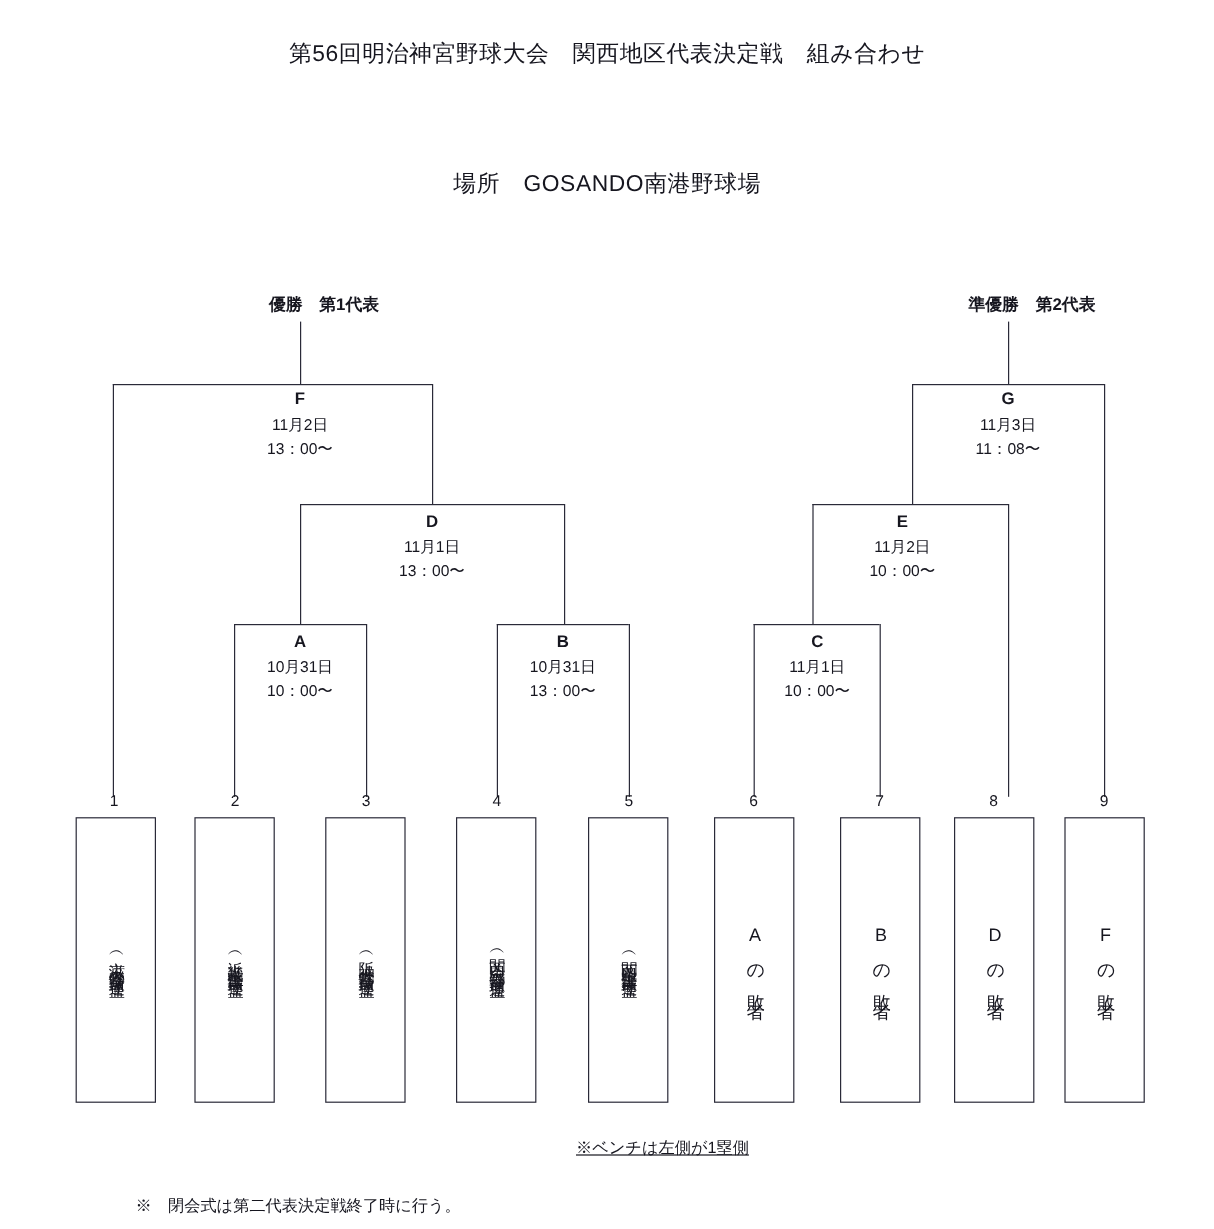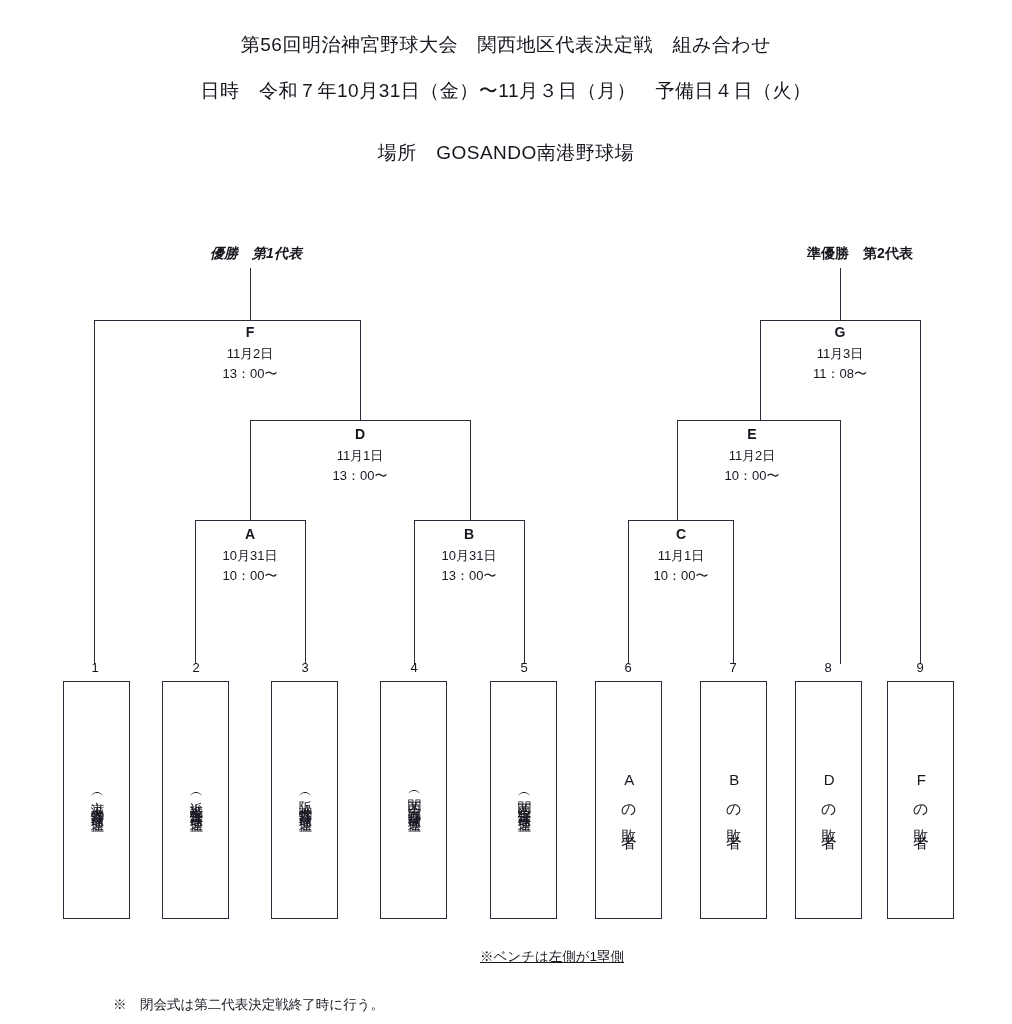--- a/index.html
+++ b/index.html
@@ -105,24 +105,23 @@
     color: #16161f;
     white-space: nowrap;
   }
 </style>
 </head>
 <body>
 
 <div id="page">
 
   <div class="hdr" id="title-line1">第56回明治神宮野球大会　関西地区代表決定戦　組み合わせ</div>
-  <div class="hdr" id="title-line2">日時　令和７年10月31日（金）〜11月３日（月）　予備日４日（火）</div>
   <div class="hdr" id="venue-line">場所　GOSANDO南港野球場</div>
 
-  <div class="crown" style="left:156px; top:245px; width:200px;font-style:italic;">優勝　第1代表</div>
+  <div class="crown" style="left:170px; top:245px; width:200px;">優勝　第1代表</div>
   <div class="crown" style="left:760px; top:245px; width:200px;">準優勝　第2代表</div>
 
   <div class="line-v" style="left:250px; top:268px; height:52px;"></div>
   <div class="line-v" style="left:840px; top:268px; height:52px;"></div>
 
   <div class="line-h" style="left:94px; top:320px; width:266px;"></div>
   <div class="line-v" style="left:94px; top:320px; height:344px;"></div>
   <div class="line-v" style="left:360px; top:320px; height:100px;"></div>
   <div class="node" style="left:195px; top:322px; width:110px;">
     <div class="code">F</div>

